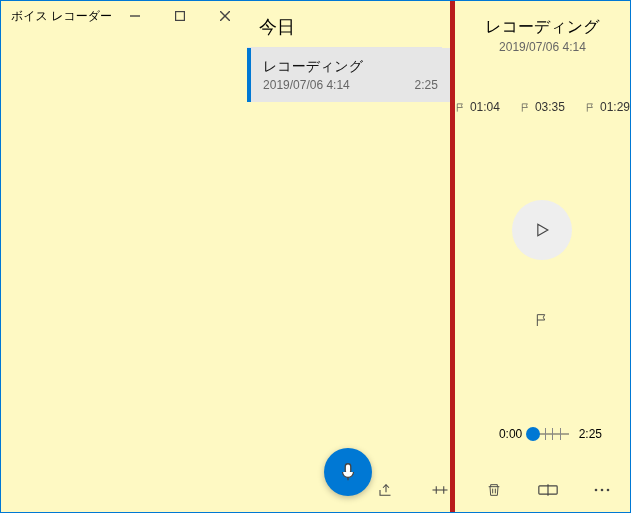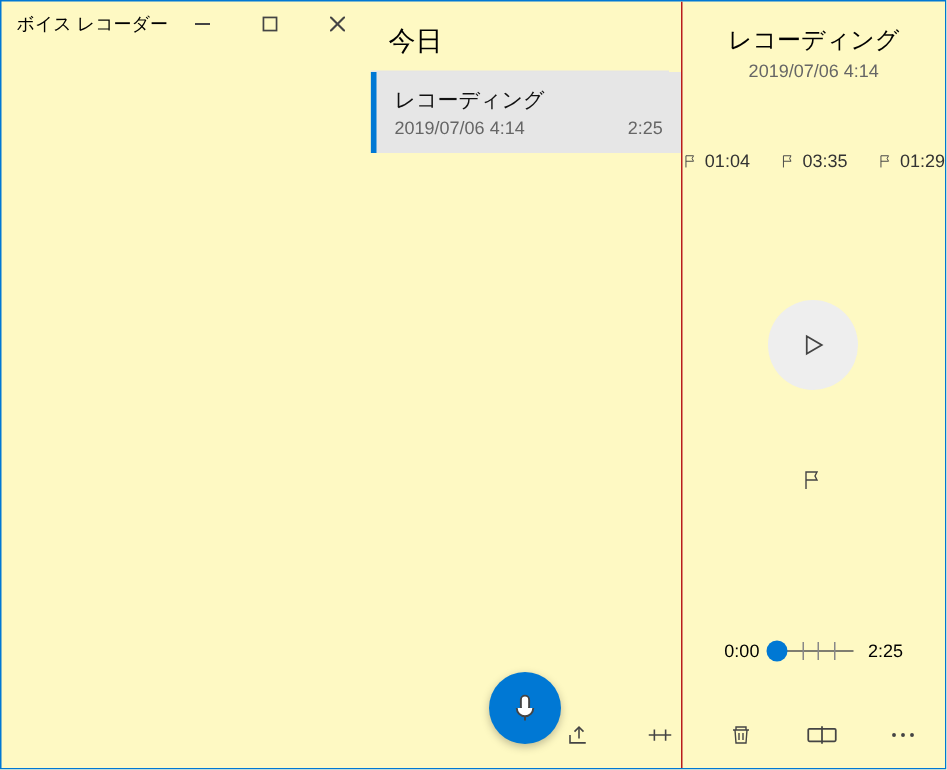--- a/index.html
+++ b/index.html
@@ -9,21 +9,21 @@
     border: 1px solid #0078d4; position: relative; display: flex; flex-direction: row;
   }
   .titlebar {
     height: 30px; display: flex; align-items: center; justify-content: space-between;
     padding-left: 10px; font-size: 12px; color: #000;
   }
   .titlebar-controls { display: flex; height: 100%; }
   .tbtn { width: 45px; display: flex; align-items: center; justify-content: center; cursor: pointer; }
   .tbtn svg { width: 10px; height: 10px; }
   .body { flex: 1; display: flex; overflow: hidden; }
-  .sidebar { width: 240px; border-right: 1px solid #b91c1c; display: flex; flex-direction: column; position: relative; }
+  .sidebar { width: 240px; border-right: 5px solid #b91c1c; display: flex; flex-direction: column; position: relative; }
   .section-header { font-size: 18px; padding: 14px 10px 8px 12px; border-bottom: 1px solid #e5e5e5; margin: 0 8px 0 0; }
   .list { flex: 1; overflow: auto; }
   .item { padding: 10px 12px 10px 16px; position: relative; cursor: pointer; display: flex; flex-direction: column; }
   .item.selected { background: #e6e6e6; }
   .item.selected::before { content: ""; position: absolute; left: 0; top: 0; bottom: 0; width: 4px; background: #0078d4; }
   .item-title { font-size: 14px; color: #111; }
   .item-sub { font-size: 12px; color: #666; margin-top: 2px; display: flex; justify-content: space-between; }
   .record-btn {
     position: absolute; bottom: 16px; left: 50%; transform: translateX(-50%);
     width: 48px; height: 48px; border-radius: 50%; background: #0078d4;
@@ -35,21 +35,21 @@
   .rec-title { font-size: 16px; margin-top: 16px; text-align: center; }
   .rec-time { font-size: 12px; color: #666; margin-top: 2px; }
   .markers { margin-top: 46px; display: flex; gap: 20px; font-size: 12px; color: #333; justify-content: center; }
   .marker { display: inline-flex; align-items: center; gap: 4px; cursor: pointer; }
   .play-btn {
     width: 60px; height: 60px; border-radius: 50%; background: #eee;
     display: flex; align-items: center; justify-content: center; margin-top: 86px; cursor: pointer;
   }
   .play-btn svg { width: 20px; height: 20px; }
   .flag-btn { margin-top: 52px; cursor: pointer; }
-  .timeline { position: absolute; bottom: 68px; left: 28px; right: 28px; }
+  .timeline { position: absolute; bottom: 68px; left: 44px; right: 28px; }
   .tl-row { display: flex; align-items: center; gap: 10px; font-size: 12px; }
   .tl-track { flex: 1; position: relative; height: 20px; }
   .tl-line { position: absolute; left: 0; right: 0; top: 50%; height: 1px; background: #555; transform: translateY(-50%); }
   .tl-tick { position: absolute; top: 4px; bottom: 4px; width: 1px; background: #888; }
   .tl-thumb {
     position: absolute; top: 50%; transform: translate(-50%, -50%);
     width: 14px; height: 14px; border-radius: 50%; background: #0078d4;
   }
   .actions {
     position: absolute; bottom: 8px; right: 14px;

